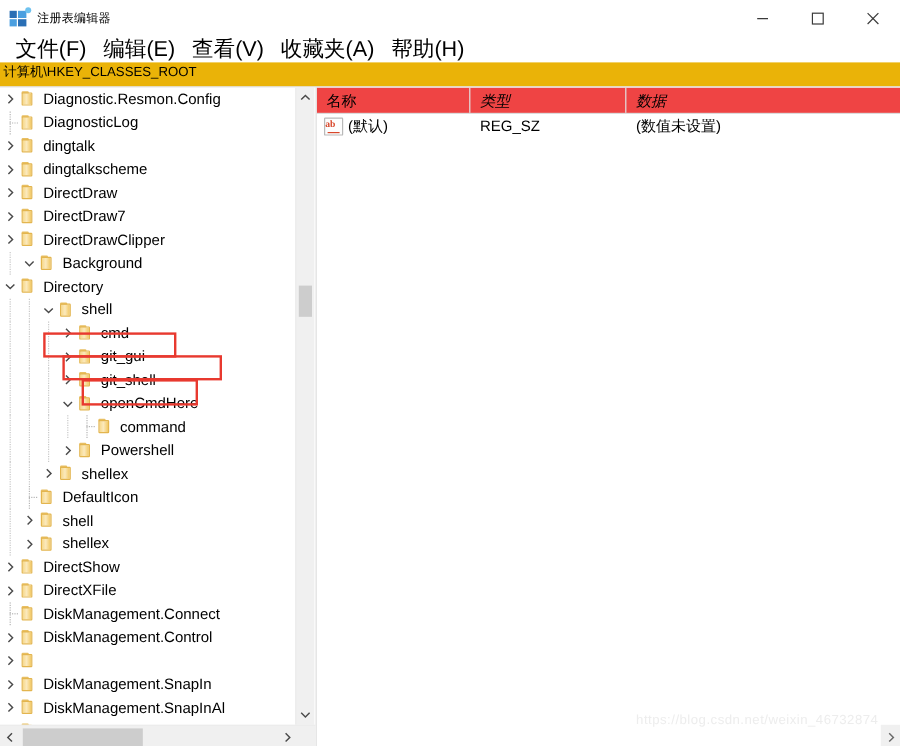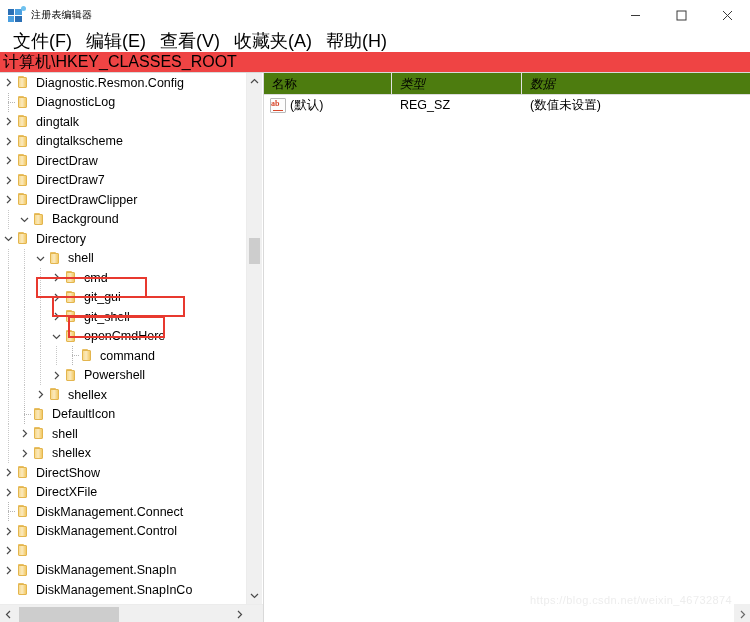--- a/index.html
+++ b/index.html
@@ -80,23 +80,23 @@
     padding: 2px 7px;
     color: #000;
     white-space: nowrap;
   }
 
   
   .addressbar {
     height: 20px;
     display: flex;
     padding-left: 3px;
-    font-size: 16px;
+    font-size: 11px;
     color: #000;
-    background: #ef4444;
+    background: #eab308;
   }
 
   
   .main {
     display: flex;
     height: 552px;
     border-top: 1px solid #d9d9d9;
     box-sizing: border-box;
   }
 
@@ -195,21 +195,21 @@
   .value-pane {
     flex: 1 1 auto;
     position: relative;
     background: #ffffff;
     overflow: hidden;
   }
   .col-headers {
     display: flex;
     height: 21px;
     border-bottom: 1px solid #dcdcdc;
-    background: #4d7c0f;
+    background: #ef4444;
   }
   .col-h {
     position: relative;
     font-size: 12.5px;
     color: #000;
     padding: 3px 0 0 8px;
     box-sizing: border-box;
     border-right: 1px solid #e2e2e2;
     height: 21px;
   }
@@ -737,20 +737,32 @@
               <polyline points="3,1 6.5,4.5 3,8" fill="none" stroke="#4a4a4a" stroke-width="1.2"></polyline>
             </svg>
           </span>
           <span class="folder">
             <span class="ft"></span>
             <span class="fb"></span>
           </span>
           <span class="node-label">DiskManagement.SnapIn</span>
         </div>
         <div class="tree-row">
+          <span class="twisty">
+            <svg width="9" height="9" viewBox="0 0 9 9">
+              <polyline points="3,1 6.5,4.5 3,8" fill="none" stroke="#4a4a4a" stroke-width="1.2"></polyline>
+            </svg>
+          </span>
+          <span class="folder">
+            <span class="ft"></span>
+            <span class="fb"></span>
+          </span>
+          <span class="node-label">DiskManagement.SnapInAl</span>
+        </div>
+        <div class="tree-row">
           <span class="twisty"></span>
           <span class="folder">
             <span class="ft"></span>
             <span class="fb"></span>
           </span>
           <span class="node-label">DiskManagement.SnapInCo</span>
         </div>
       </div>
 
     <div class="redbox" style="left:36px; top:204px; width:111px; height:21px;"></div>

